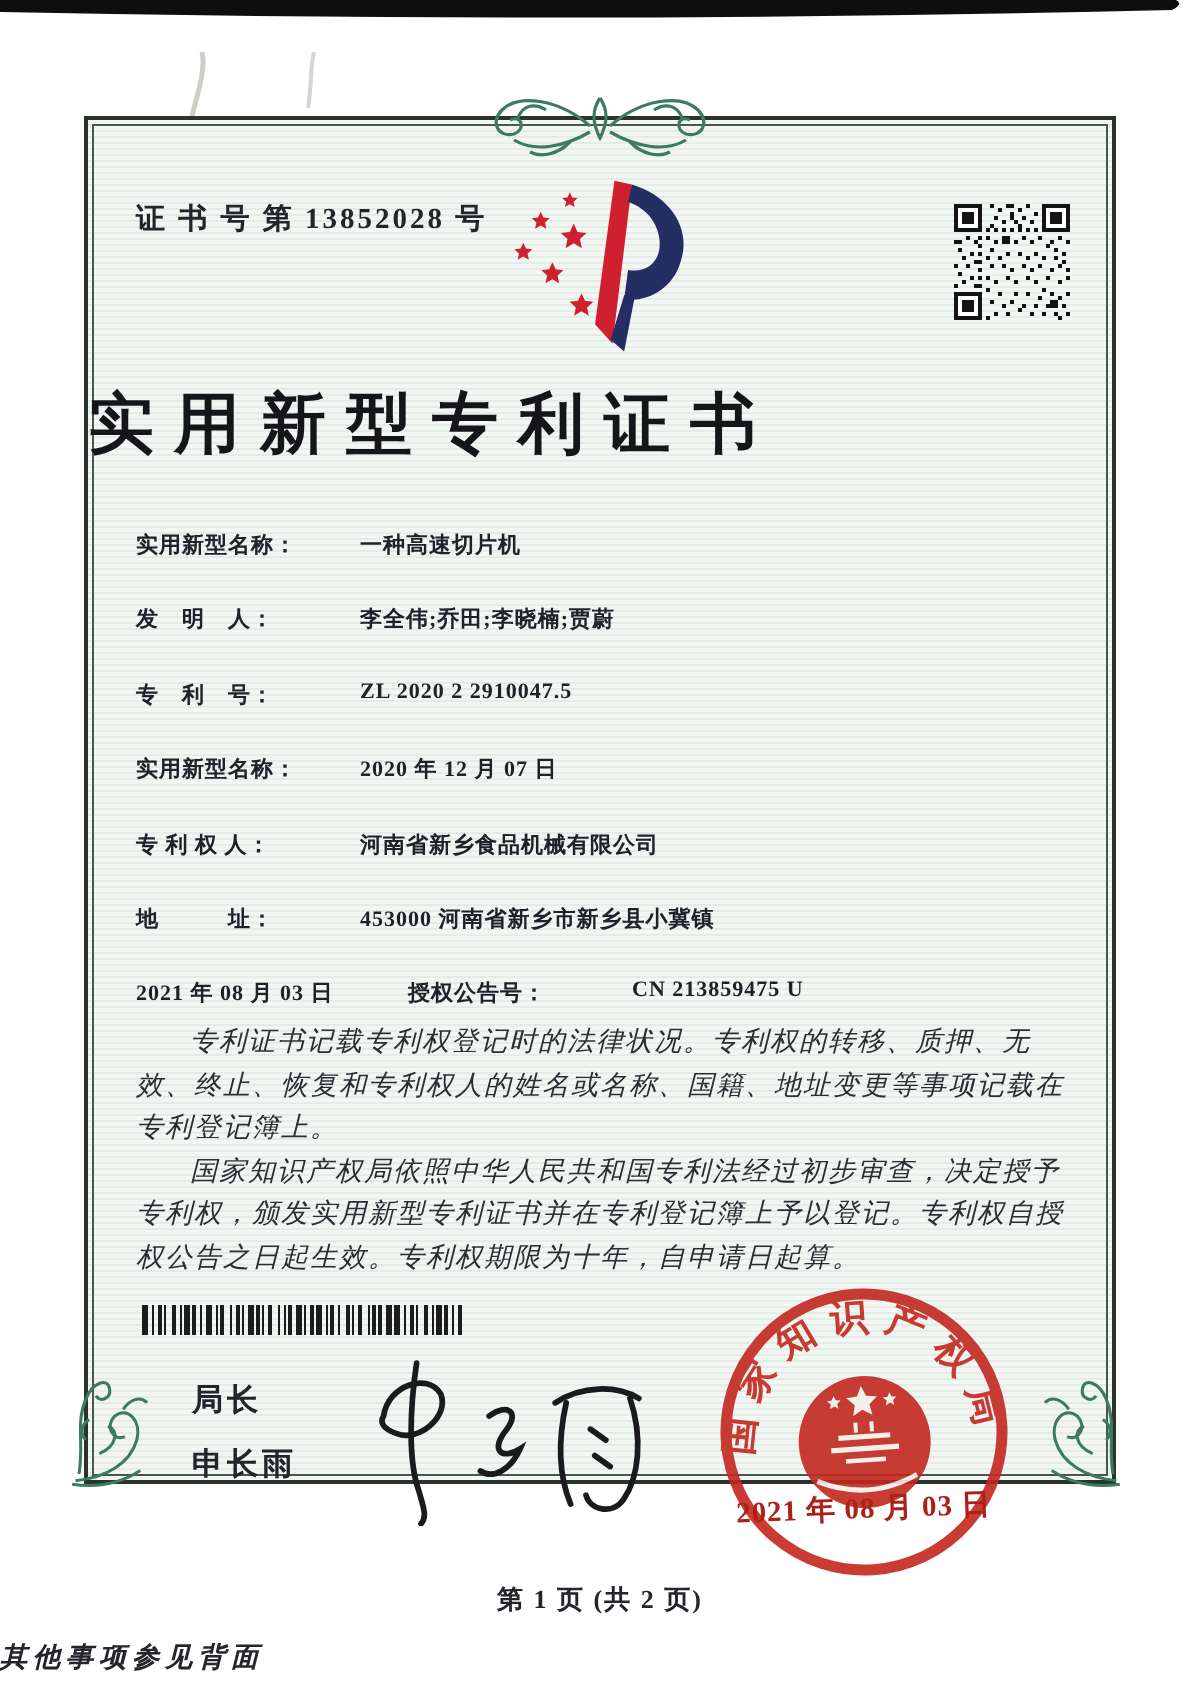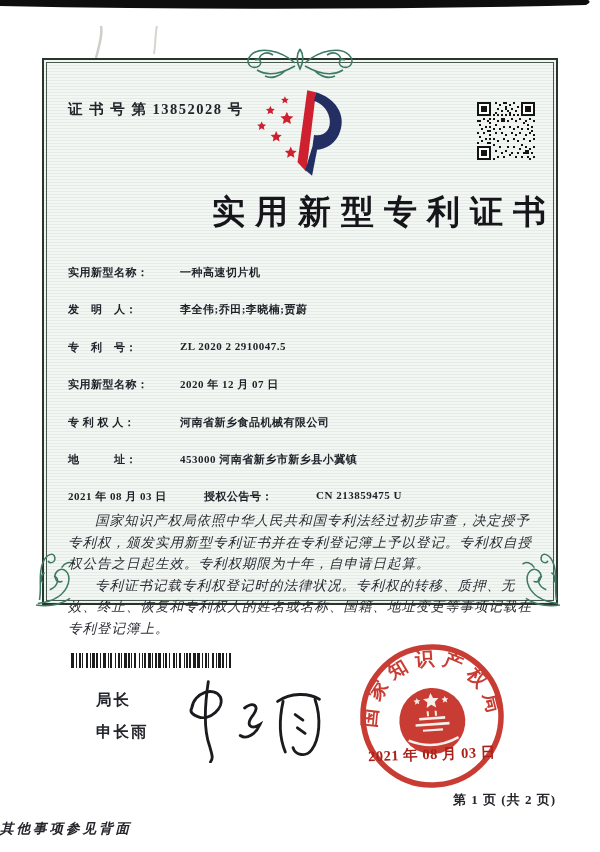--- a/index.html
+++ b/index.html
@@ -9,21 +9,21 @@
     font-family:"Liberation Serif", serif;
     position:relative;
     overflow:hidden;
   }
   .photo { position:absolute; inset:0; }
   .photo-top-edge { position:absolute; top:0; left:0; }
   .pencil-marks { position:absolute; top:22px; left:88px; opacity:.65; }
 
   
   .cert {
-    position:absolute; left:42px; top:58px; width:516px; height:547px;
+    position:absolute; left:42px; top:58px; width:516px; height:684px;
     border:2.5px solid #29342c;
     background:
       repeating-linear-gradient(180deg,
         #f3f7f3 0px, #f3f7f3 2px,
         #e5ece7 2px, #e5ece7 3px);
   }
   .cert::before {
     content:""; position:absolute; inset:2px;
     border:1px solid #49584f; pointer-events:none;
   }
@@ -31,21 +31,21 @@
   .cert-no {
     position:absolute; left:24px; top:40px;
     font-size:14.5px; font-weight:600; letter-spacing:1.5px; color:#23252b;
     white-space:nowrap;
   }
   .logo { position:absolute; left:206px; top:28px; }
   .qr { position:absolute; left:433px; top:42px; }
 
   .title {
     position:absolute; top:130px; left:0; width:100%;
-    text-align:right; font-size:33px; font-weight:700;
+    text-align:left; font-size:33px; font-weight:700;
     letter-spacing:10px; color:#15151a; white-space:nowrap;
   }
 
   
   .fields { position:absolute; left:24px; top:205px; width:476px; }
   .frow { display:flex; height:37.4px; align-items:flex-start;
     font-size:11px; font-weight:600; color:#20222a; letter-spacing:.5px;
     white-space:nowrap;justify-content:center; }
   .flabel { width:112px; flex:none; }
   .fvalue { flex:1;font-family:Liberation Serif, serif; }
@@ -68,21 +68,21 @@
   .signature { position:absolute; left:126px; top:615px; }
 
   .seal { position:absolute; left:313px; top:581px; opacity:.9; }
   .seal-date {
     position:absolute; left:324px; top:685px; z-index:3;
     font-size:14.5px; font-weight:700; color:#ab2018;
     letter-spacing:.5px; transform:rotate(-2deg); white-space:nowrap;
   }
 
   .page-num {
-    position:absolute; left:0; width:100%; top:731px; text-align:right;
+    position:absolute; left:0; width:100%; top:731px; text-align:center;
     font-size:13px; font-weight:600; color:#23252b; letter-spacing:1px;
   }
 
   
   .orn-top { position:absolute; left:50%; top:-19px; transform:translateX(-50%); }
   .orn-bl { position:absolute; left:-13px; bottom:-6px; }
   .orn-br { position:absolute; right:-9px; bottom:-6px; transform:scaleX(-1); }
 
   .footer-note {
     position:absolute; left:0; width:100%; top:820px; 
@@ -214,22 +214,22 @@
         <span class="fvalue">453000 河南省新乡市新乡县小冀镇</span>
       </div>
       <div class="frow">
         <span class="fvalue-narrow">2021 年 08 月 03 日</span>
         <span class="flabel2">授权公告号：</span>
         <span class="fvalue">CN 213859475 U</span>
       </div>
     </div>
 
     <div class="body-text">
+      <p>专利证书记载专利权登记时的法律状况。专利权的转移、质押、无效、终止、恢复和专利权人的姓名或名称、国籍、地址变更等事项记载在专利登记簿上。</p>
       <p>国家知识产权局依照中华人民共和国专利法经过初步审查，决定授予专利权，颁发实用新型专利证书并在专利登记簿上予以登记。专利权自授权公告之日起生效。专利权期限为十年，自申请日起算。</p>
-      <p>专利证书记载专利权登记时的法律状况。专利权的转移、质押、无效、终止、恢复和专利权人的姓名或名称、国籍、地址变更等事项记载在专利登记簿上。</p>
     </div>
 
     <svg class="barcode" width="162" height="16" shape-rendering="crispEdges">
       <line x1="1" y1="8" x2="161" y2="8" stroke="#1c1c1c" stroke-width="15" stroke-dasharray="3 2 1 2 2 1 1 3 2 2 1 1 3 1 2 2 1 2 3 2 1 1 2 3 1 2 2 1 1 2 3 1 2 1 1 2 2 3 1 2 1 1 2 2 3 1 1 2 2 1 3 2 1 1 2 2 1 3 2 1 1 2 2 3 1 1 2 1 2 2 3 1"></line>
     </svg>
 
     <div class="officer">
       <div>局长</div>
       <div>申长雨</div>
     </div>

